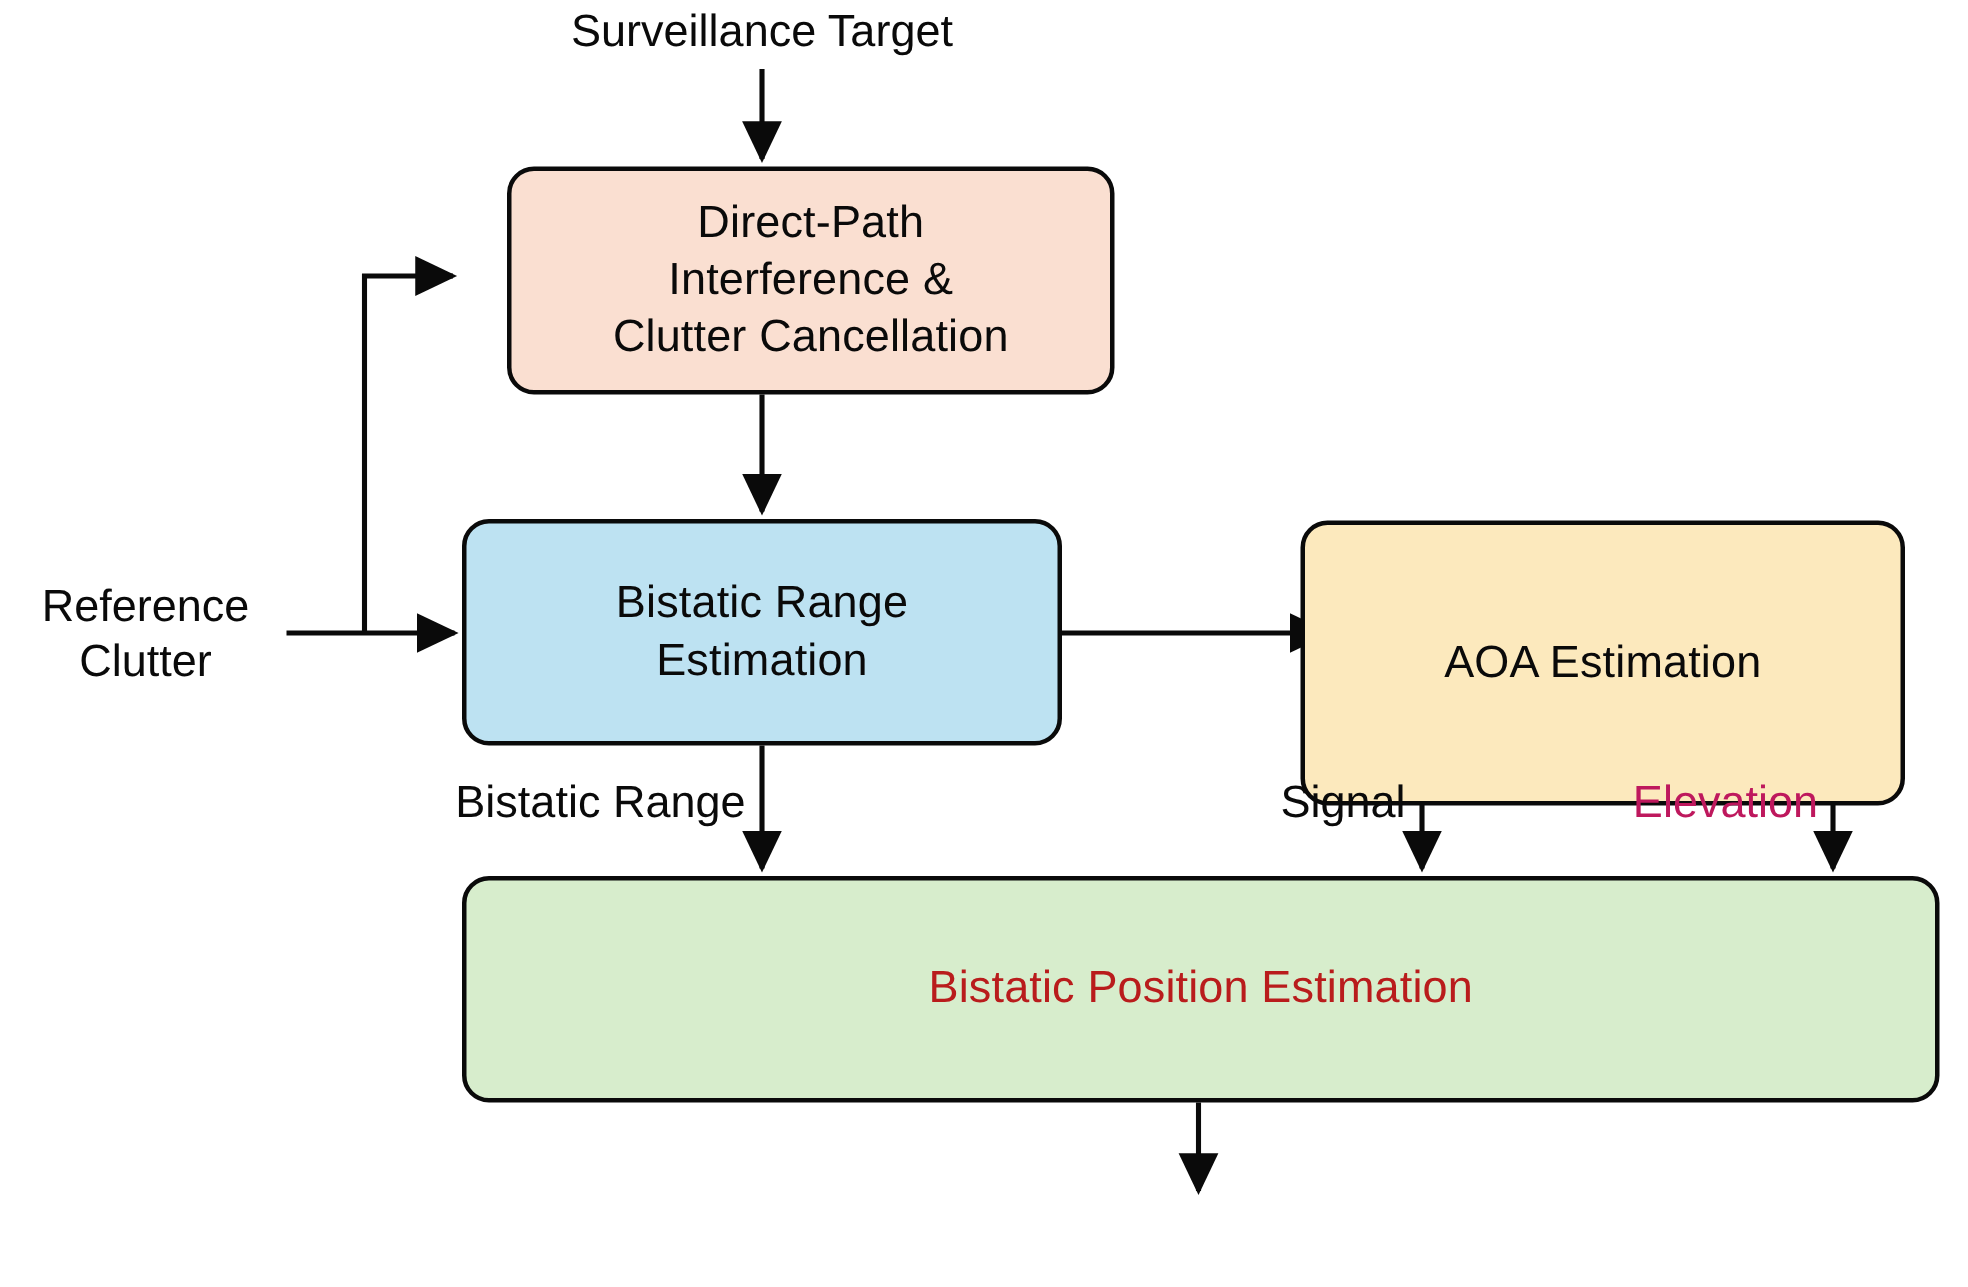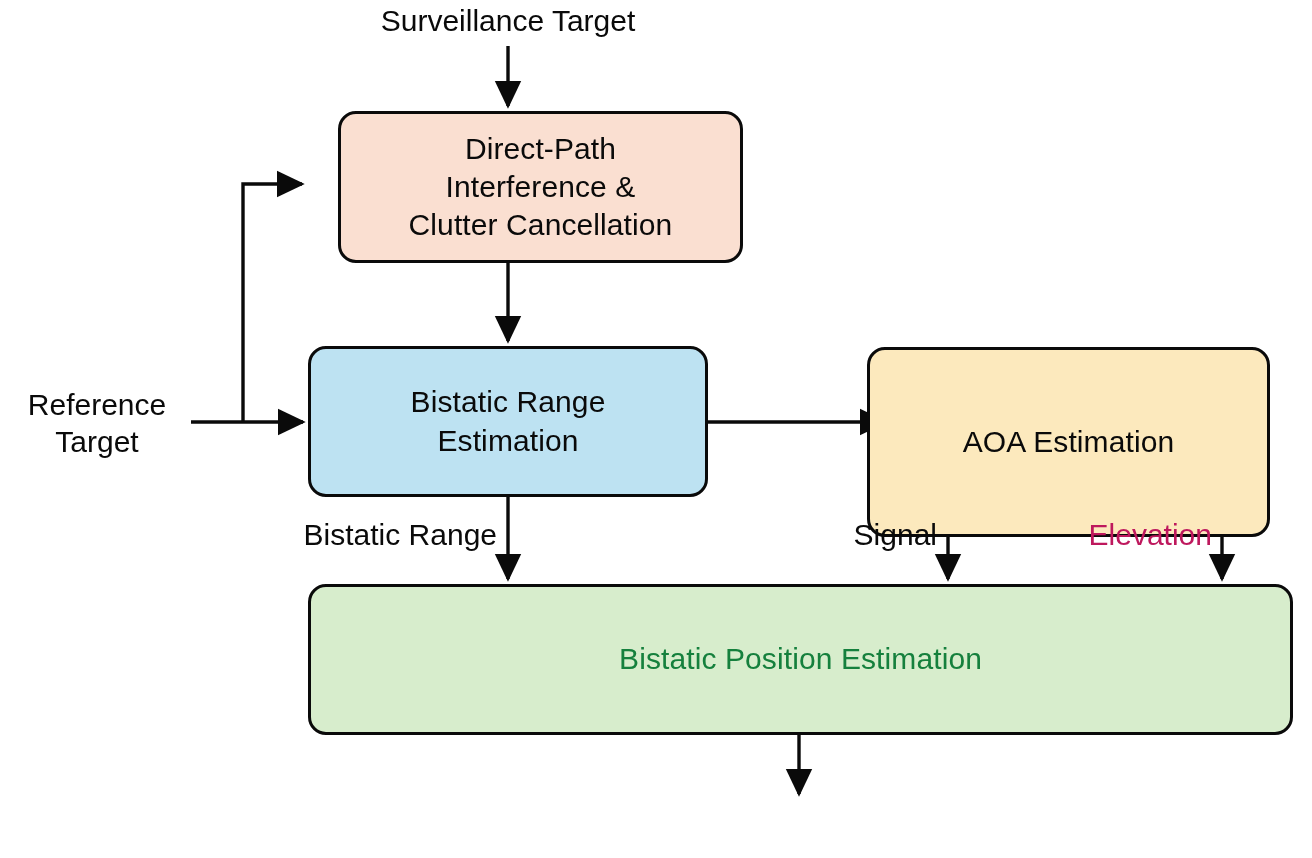--- a/index.html
+++ b/index.html
@@ -101,26 +101,26 @@
 
   <div class="node" id="node-dpi" style="left: 307px; top: 111px; width: 405px; height: 152px; background: rgb(250, 223, 209); border-color: rgb(10, 10, 10); color: rgb(10, 10, 10); white-space: pre-line; margin-left: 31px;">Direct-Path
 Interference &amp;
 Clutter Cancellation</div>
 
   <div class="node" id="node-range" style="left: 308px; top: 346px; width: 400px; height: 151px; background: rgb(189, 226, 242); border-color: rgb(10, 10, 10); color: rgb(10, 10, 10); white-space: pre-line;">Bistatic Range
 Estimation</div>
 
   <div class="node" id="node-aoa" style="left: 867px; top: 347px; width: 403px; height: 190px; background: rgb(252, 233, 189); border-color: rgb(10, 10, 10); color: rgb(10, 10, 10); white-space: pre-line;">AOA Estimation</div>
 
-  <div class="node" id="node-position" style="left: 308px; top: 584px; width: 985px; height: 151px; background: rgb(215, 237, 204); border-color: rgb(10, 10, 10); color: #15803d; white-space: pre-line;">Bistatic Position Estimation</div>
+  <div class="node" id="node-position" style="left: 308px; top: 584px; width: 985px; height: 151px; background: rgb(215, 237, 204); border-color: rgb(10, 10, 10); color: #b91c1c; white-space: pre-line;">Bistatic Position Estimation</div>
 
   <div class="free-label" id="label-surveillance" style="left: 508px; top: 21px; color: rgb(10, 10, 10);">Surveillance Target</div>
 
   <div class="free-label" id="label-reference" style="left: 97px; top: 423px; color: rgb(10, 10, 10);">Reference
-Target</div>
+Clutter</div>
 
   <div class="free-label right-anchor" id="label-bistatic-range" style="left: 497px; top: 535px; color: rgb(10, 10, 10);">Bistatic Range</div>
 
   <div class="free-label right-anchor" id="label-azimuth" style="left: 937px; top: 535px; color: rgb(10, 10, 10);">Signal</div>
 
   <div class="free-label right-anchor" id="label-elevation" style="left: 1212px; top: 535px; color: #be185d;">Elevation</div>
 
 
 </div>
 

